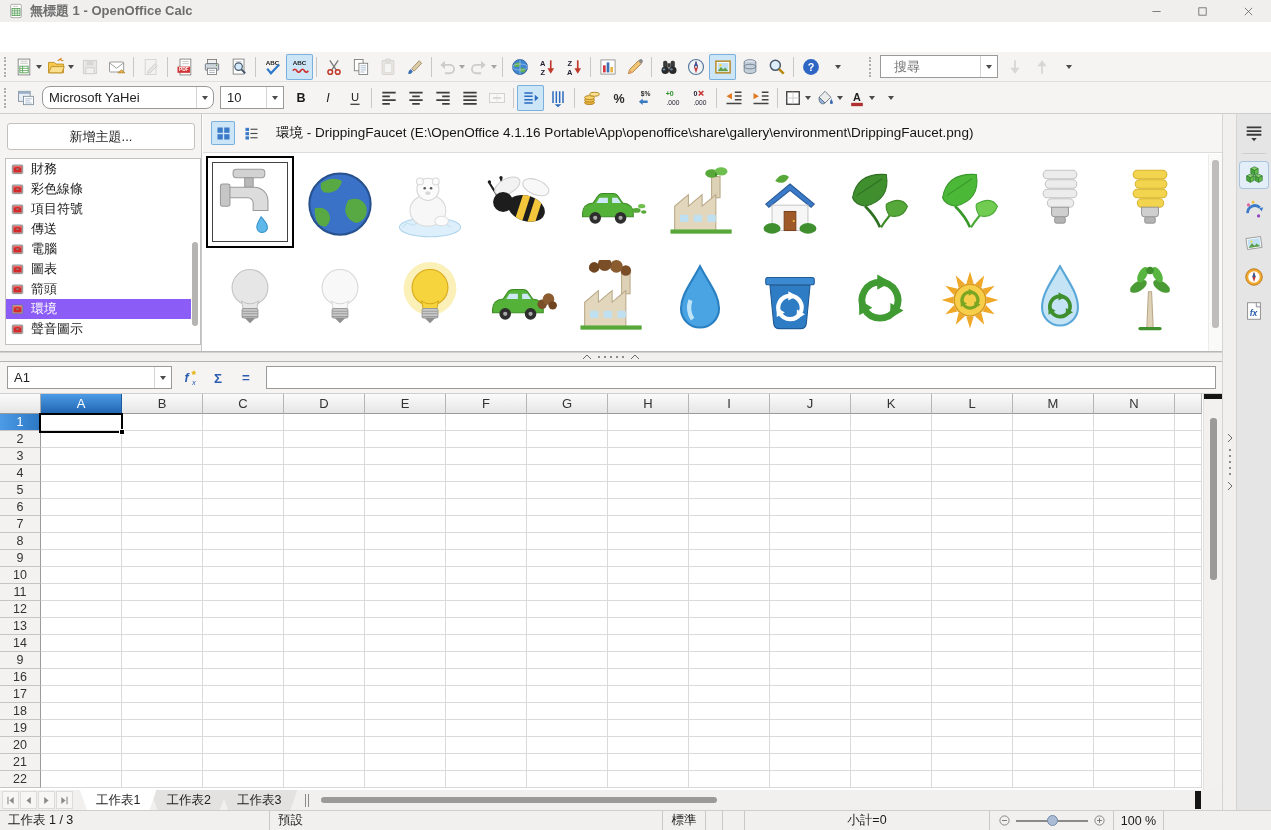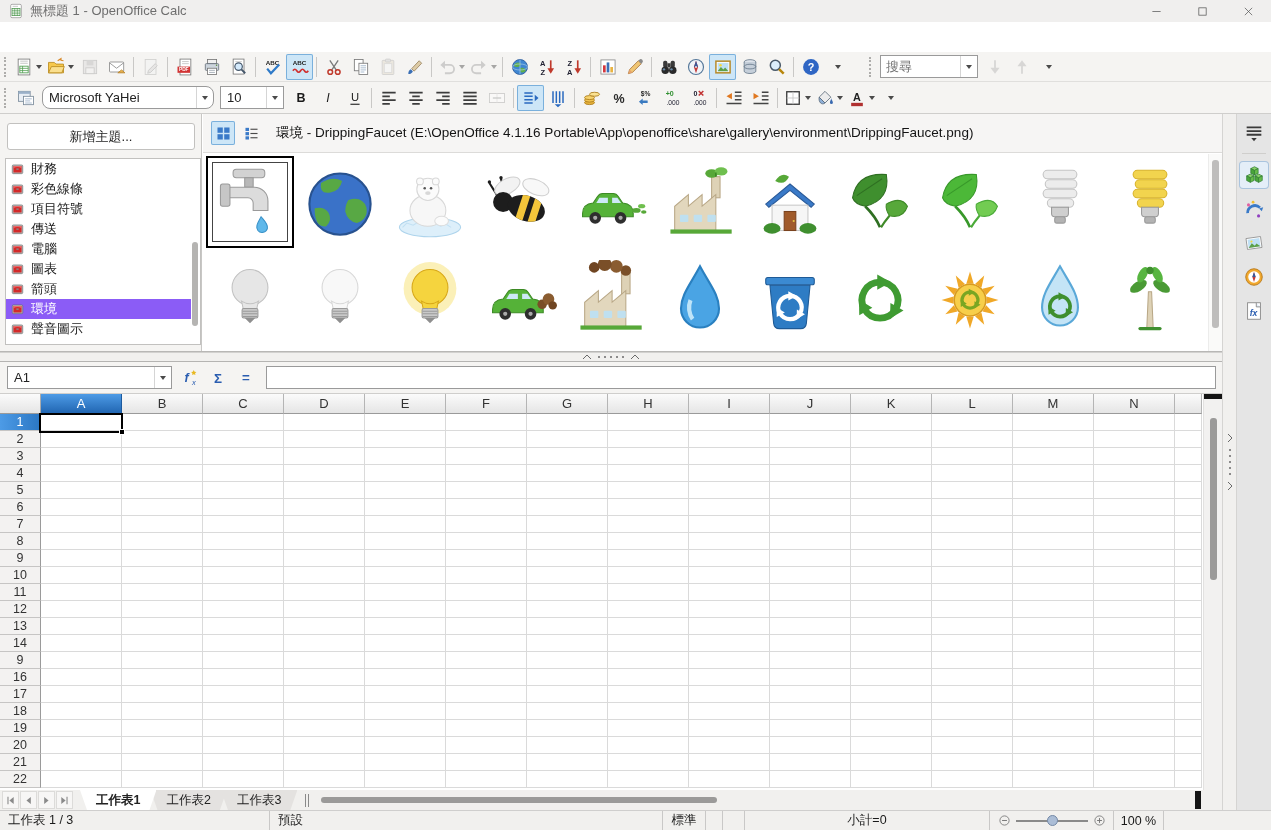--- a/index.html
+++ b/index.html
@@ -2,21 +2,21 @@
 <html><head>
 <meta charset="utf-8">
 <style>
 *{margin:0;padding:0;box-sizing:border-box;font-family:"Liberation Sans","DejaVu Sans",sans-serif;}
 html,body{width:1271px;height:830px;overflow:hidden;background:#fff;font-size:13px;color:#222;}
 #app{position:relative;width:1271px;height:830px;background:#fff;}
 svg{display:block;}
 .ticon,.timg,[data-icon]{display:flex;align-items:center;justify-content:center;}
 
 
-.titlebar{position:absolute;left:0;top:0;width:100%;height:22px;background:#f0efee;display:flex;align-items:center;padding-left:8px;gap:6px;color:#6e6e6e;}
+.titlebar{position:absolute;left:0;top:0;width:100%;height:22px;background:#f0efee;display:flex;align-items:center;padding-left:8px;gap:6px;color:#6e6e6e;font-weight:bold;}
 .app-icon svg{width:16px;height:16px;}
 .win-controls{margin-left:auto;display:flex;height:100%;}
 .win-btn{width:46px;height:22px;display:flex;align-items:center;justify-content:center;}
 .win-btn svg{width:11px;height:11px;}
 
 
 .menubar{position:absolute;left:0;top:22px;width:100%;height:30px;background:#f8f7f6;border-bottom:1px solid #e4e3e1;display:flex;align-items:center;padding:0 4px;font-size:13.5px;color:#1a1a1a;}
 #menu-items{display:flex;}
 .menu-item{padding:5px 11px;border-radius:3px;}
 .doc-close{margin-left:auto;margin-right:8px;width:20px;display:flex;justify-content:center;}
@@ -31,21 +31,21 @@
 .tbtn{min-width:27px;height:26px;display:flex;align-items:center;justify-content:center;border-radius:2px;padding:0 2px;gap:2px;flex:none;}
 .tbtn svg{width:20px;height:20px;}
 .tbtn.active{background:#cde6f7;box-shadow:inset 0 0 0 1px #7ab0dc;}
 .tbtn.disabled{opacity:.45;}
 .sep{width:1px;height:20px;background:#c9c8c6;margin:0 3px;flex:none;}
 .grip{width:4px;height:20px;border-left:2px dotted #aeadab;margin:0 4px 0 2px;flex:none;}
 .caret{width:0;height:0;border-left:3.5px solid transparent;border-right:3.5px solid transparent;border-top:4px solid #4a4a4a;}
 .combo{background:#fff;border:1px solid #9a9a9a;height:23px;display:flex;align-items:center;flex:none;margin:0 3px;}
 .combo-text{flex:1;padding:0 6px;white-space:nowrap;overflow:hidden;}
 .combo-arrow{width:17px;height:100%;display:flex;align-items:center;justify-content:center;border-left:1px solid #d5d5d5;}
-.find-combo{width:98px;}
+.find-combo{width:118px;padding-left:8px;}
 .find-input{flex:1;width:70px;border:none;outline:none;background:transparent;padding:0 5px;font-size:13px;color:#9a9a9a;}
 
 
 .gallery{position:absolute;left:0;top:114px;width:1222px;height:238px;background:#fff;border-bottom:1px solid #b8b7b5;}
 .g-left{position:absolute;left:0;top:0;width:202px;height:100%;background:#f5f4f2;border-right:1px solid #c8c7c5;}
 .new-theme-btn{position:absolute;left:7px;top:9px;width:188px;height:27px;background:#fff;border:1px solid #c2c1bf;border-radius:3px;display:flex;align-items:center;justify-content:center;}
 .theme-list{position:absolute;left:5px;top:44px;width:196px;bottom:6px;background:#fff;border:1px solid #c2c1bf;overflow:hidden;}
 #theme-items{position:absolute;left:0;top:0;right:9px;}
 .theme{height:20px;display:flex;align-items:center;gap:6px;padding:0 4px;white-space:nowrap;}
 .theme.selected{background:#8b5cf6;color:#fff;align-items:center;}
@@ -94,21 +94,21 @@
 .vsplitbox{position:absolute;left:0;top:0;width:100%;height:5px;background:#141414;}
 .vthumb{position:absolute;left:6px;top:24px;width:7px;height:162px;background:#9b9a99;border-radius:3px;}
 
 
 .tabbar{position:absolute;left:0;top:790px;width:1222px;height:20px;background:#f1f0ee;display:flex;align-items:center;}
 #tabnav{display:flex;margin-left:2px;}
 .tnav{width:17px;height:18px;display:flex;align-items:center;justify-content:center;border:1px solid #dcdbd9;background:#f7f6f5;margin-right:1px;}
 .tnav svg{width:11px;height:11px;}
 #tabs{display:flex;height:20px;margin-left:6px;}
 .tab{height:20px;display:flex;align-items:center;padding:0 16px;font-size:12.5px;background:#e4e2e0;clip-path:polygon(0 0,100% 0,calc(100% - 7px) 100%,7px 100%);margin-right:-6px;color:#222;}
-.tab.active{background:#fff;z-index:2;font-weight:bold;}
+.tab.active{background:#fff;z-index:2;}
 .tabsplit{width:4px;height:13px;border-left:1px solid #8a8a8a;border-right:1px solid #8a8a8a;margin:0 8px 0 14px;flex:none;}
 .hscroll{position:relative;flex:1;height:18px;background:#f1f0ee;}
 .hthumb{position:absolute;left:4px;top:6px;width:396px;height:6px;background:#9b9a99;border-radius:3px;}
 .hsplitbox{width:6px;height:18px;background:#141414;flex:none;margin-right:2px;}
 .scrollcorner{width:19px;height:18px;flex:none;background:#f1f0ee;}
 
 
 .statusbar{position:absolute;left:0;top:810px;width:1271px;height:20px;background:#f1f0ee;border-top:1px solid #cfcecd;display:flex;align-items:center;font-size:12.5px;color:#1a1a1a;}
 .sf{height:100%;display:flex;align-items:center;padding:0 8px;border-right:1px solid #c9c8c7;white-space:nowrap;overflow:hidden;flex:none;}
 .sf.c{justify-content:center;}

